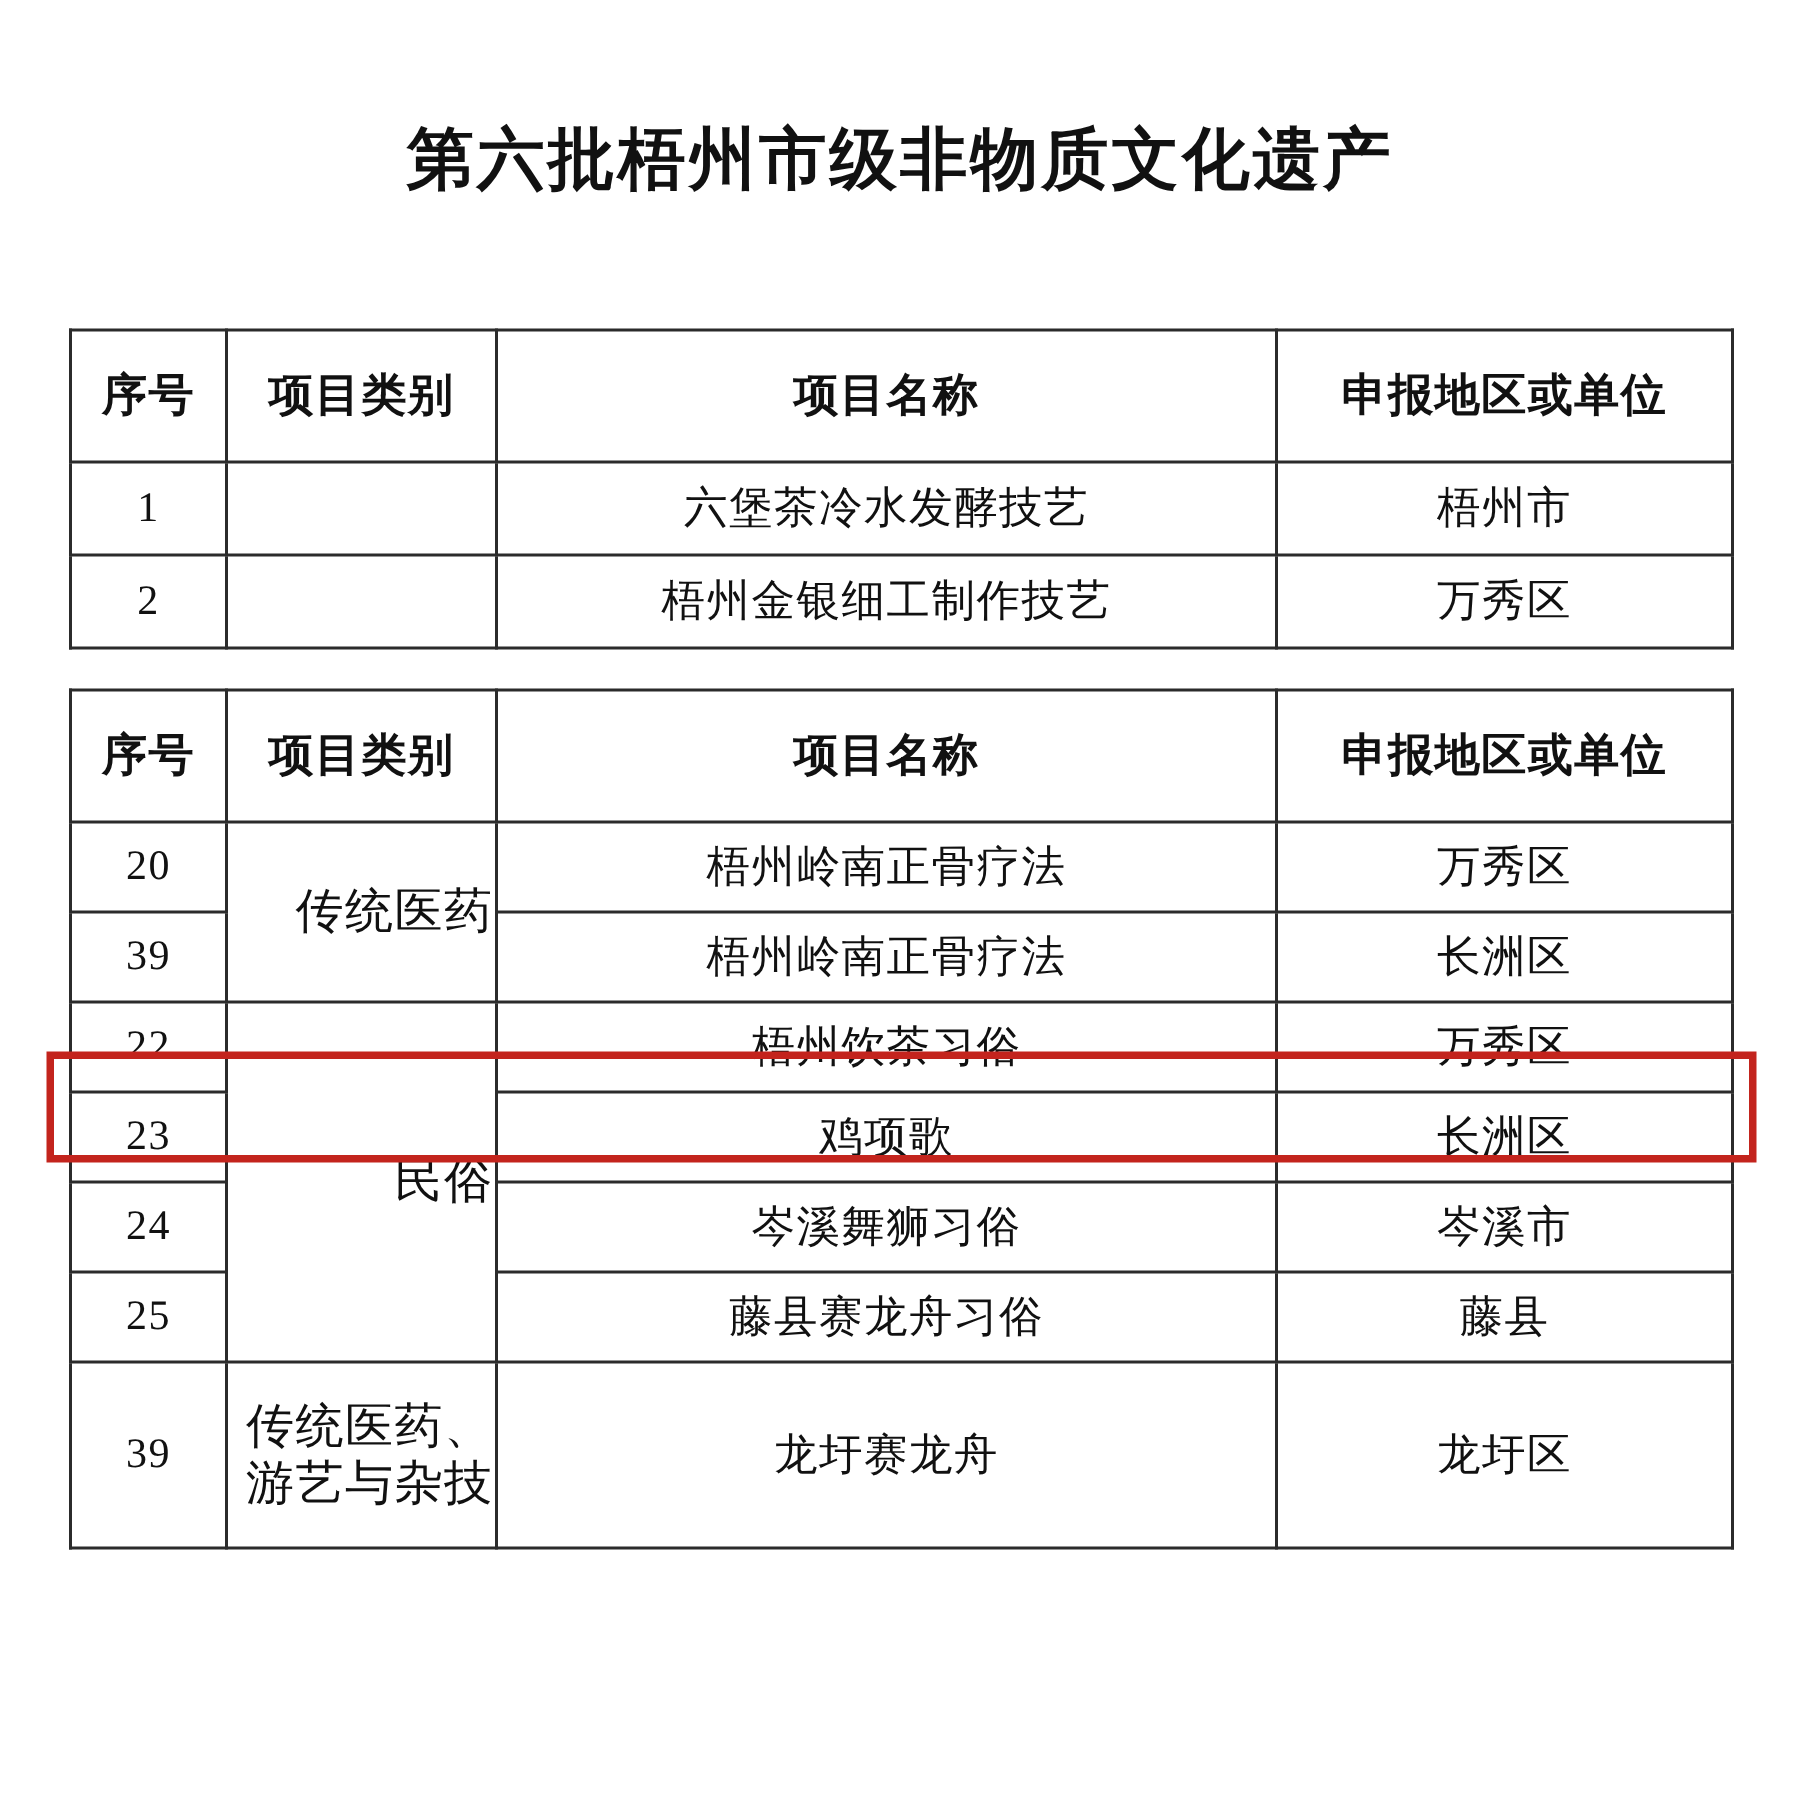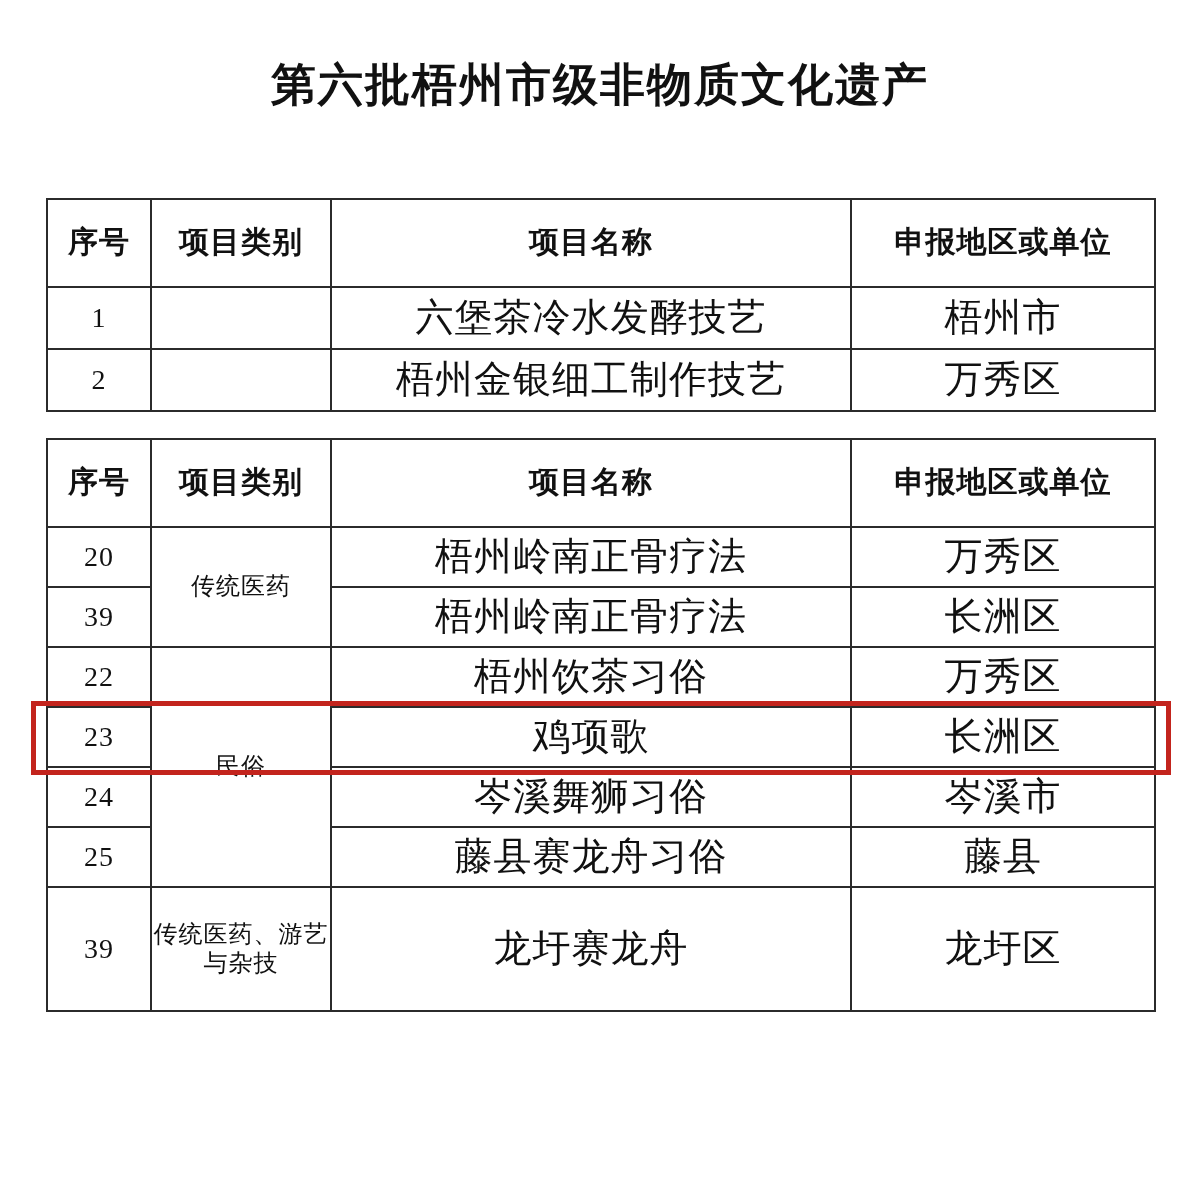--- a/index.html
+++ b/index.html
@@ -17,21 +17,21 @@
   }
   .page {
     width: 1200px;
     height: 1200px;
     position: relative;
     box-sizing: border-box;
     padding: 0;
   }
   .title-block {
     text-align: center;
-    padding-top: 52px;
+    padding-top: 73px;
   }
   .doc-title {
     font-size: 45px;
     font-weight: bold;
     letter-spacing: 2px;
     line-height: 1.5;
     font-family: "Liberation Serif", "DejaVu Serif", serif;
   }
   .doc-title .line2 {
     display: block;
@@ -70,31 +70,32 @@
   col.c-name  { width: 520px; }
   col.c-org   { width: 304px; }
 
   thead td {
     font-size: 30px;
     font-weight: bold;
     height: 84px;
     letter-spacing: 1px;
   }
   tbody td {
-    font-size: 38px;
+    font-size: 29px;
     height: 56px;
     letter-spacing: 1px;
   }
   tbody td.num {
     font-size: 28px;
   }
   .cat-cell {
-    font-size: 24px;
+    font-size: 32px;
     line-height: 1.18;
     letter-spacing: 1px;
+    text-align: right;
   }
   .tall-row td {
     height: 120px;
   }
   .row-h2 td { height: 58px; }
 
   
   .red-box {
     position: absolute;
     left: 31px;

